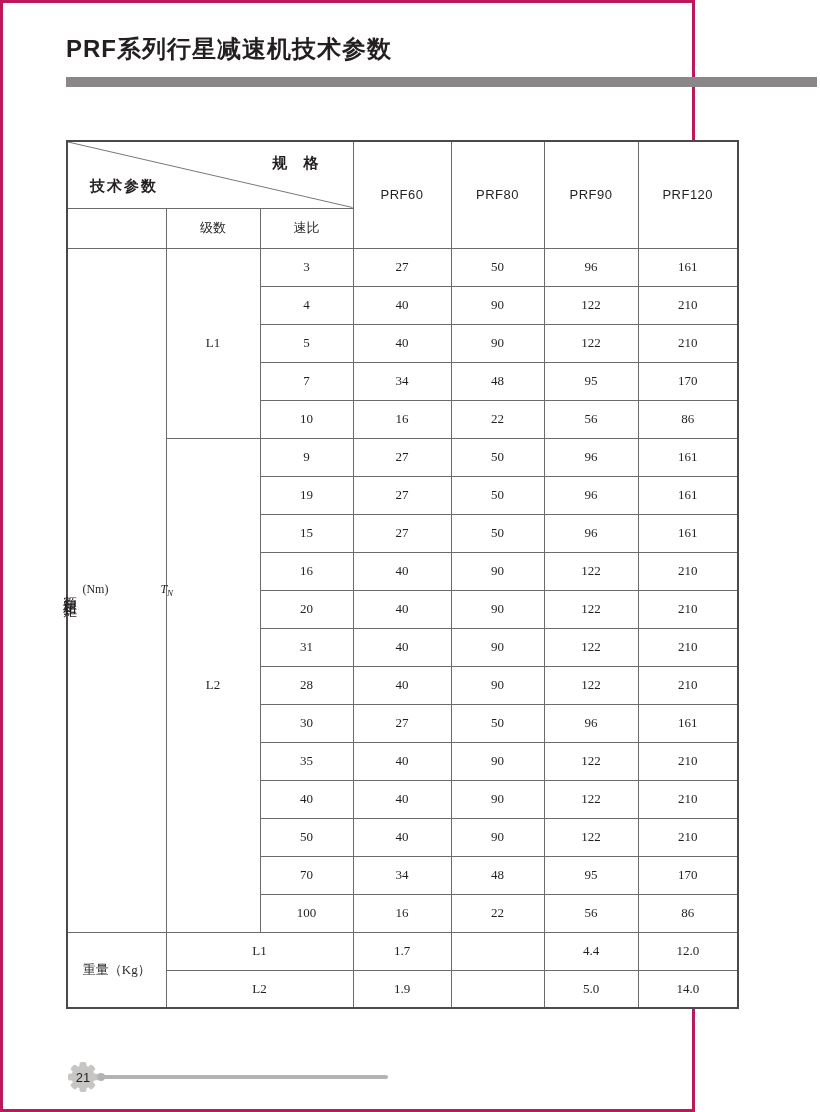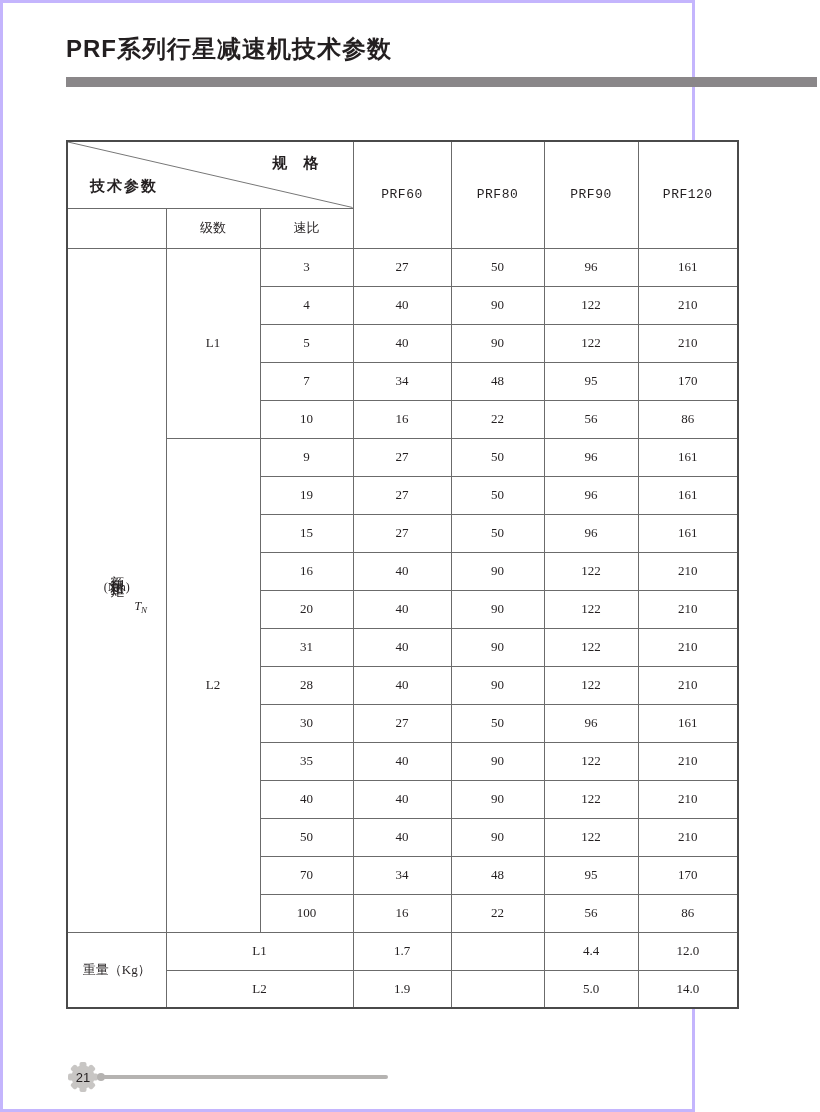--- a/index.html
+++ b/index.html
@@ -7,21 +7,21 @@
     background: #ffffff;
     font-family: "Liberation Sans", sans-serif;
     width: 820px; height: 1112px;
     position: relative;
     overflow: hidden;
   }
   .page {
     position: absolute; inset: 0;
     width: 695px; height: 1112px;
     background: #ffffff;
-    border: 3px solid #c4b5fd;
+    border: 3px solid #be185d;
   }
   .page-title {
     position: absolute;
     left: 63px; top: 30px;
     font-size: 24px; font-weight: bold;
     color: #231f20;
     letter-spacing: 1px;
     font-family: "Liberation Sans", sans-serif;
   }
   .title-bar {
@@ -69,26 +69,26 @@
     font-size: 15px; font-weight: bold;
     letter-spacing: 2px;
     font-family: "Liberation Sans", sans-serif;
   }
   .sub-head {
     font-size: 15px; font-weight: bold;
     font-family: "Liberation Sans", sans-serif;
   }
   .model-head {
     font-size: 15px;
-    font-family: Liberation Mono, monospace;
+    font-family: Liberation Sans, sans-serif;
     letter-spacing: 0.5px;
   }
   .torque-cell { background: #ffffff; }
   .torque-inner {
-    display: flex; flex-direction: column;
+    display: flex; flex-direction: row;
     align-items: center; justify-content: center;
     gap: 4px;
   }
   .torque-vertical {
     writing-mode: vertical-rl;
     text-orientation: upright;
     font-size: 14px;
     letter-spacing: 3px;
     font-family: "Liberation Serif", serif;
   }

